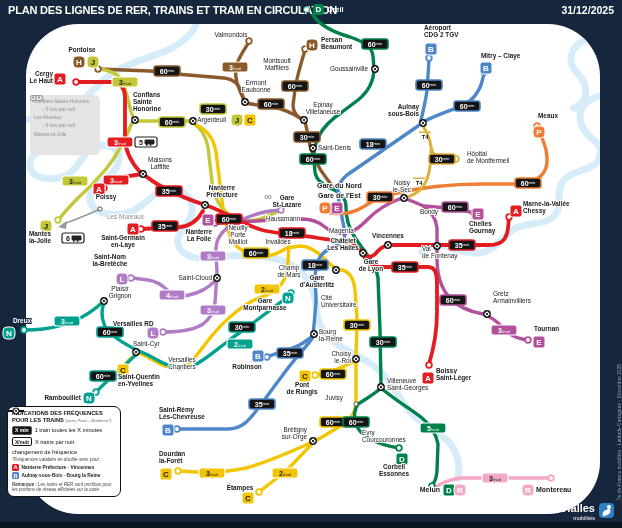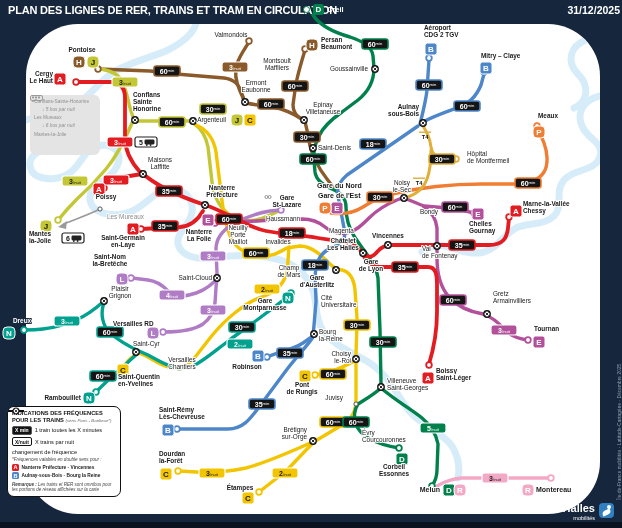--- a/index.html
+++ b/index.html
@@ -1,20 +1,20 @@
 <!DOCTYPE html>
 <html><head>
 <meta charset="utf-8">
 <style>
   html,body{margin:0;padding:0;background:#16273d;}
   .stage{position:relative;width:622px;height:528px;background:#16273d;overflow:hidden;
          font-family:"Liberation Sans",sans-serif;}
   svg{position:absolute;left:0;top:0;font-family:"Liberation Sans",sans-serif;}
   .hdr-title{position:absolute;left:8px;top:4px;color:#fff;font-size:11px;font-weight:700;letter-spacing:-0.2px;}
-  .hdr-date{position:absolute;right:2px;top:4px;color:#fff;font-size:10.5px;font-weight:700;}
+  .hdr-date{position:absolute;right:8px;top:4px;color:#fff;font-size:10.5px;font-weight:700;}
   .creil{position:absolute;left:303px;top:4px;display:flex;align-items:center;gap:3px;}
   .creil-dot{width:5px;height:5px;border-radius:50%;background:#fff;border:1.5px solid #00814c;}
   .badge-sq{display:inline-flex;align-items:center;justify-content:center;width:11px;height:11px;
             border-radius:2.5px;color:#fff;font-size:8px;font-weight:700;}
   .creil-label{color:#fff;font-size:7.5px;font-weight:700;}
   
   .inset{position:absolute;left:30px;top:95px;width:70px;height:60px;background:#e4e4e4;border-radius:6px;
          color:#8f8f8f;font-size:4.8px;padding:3px 4px;box-sizing:border-box;line-height:1.7;}
   .inset .fr{font-style:italic;padding-left:8px;}
   .inset .arrow{font-style:normal;}

